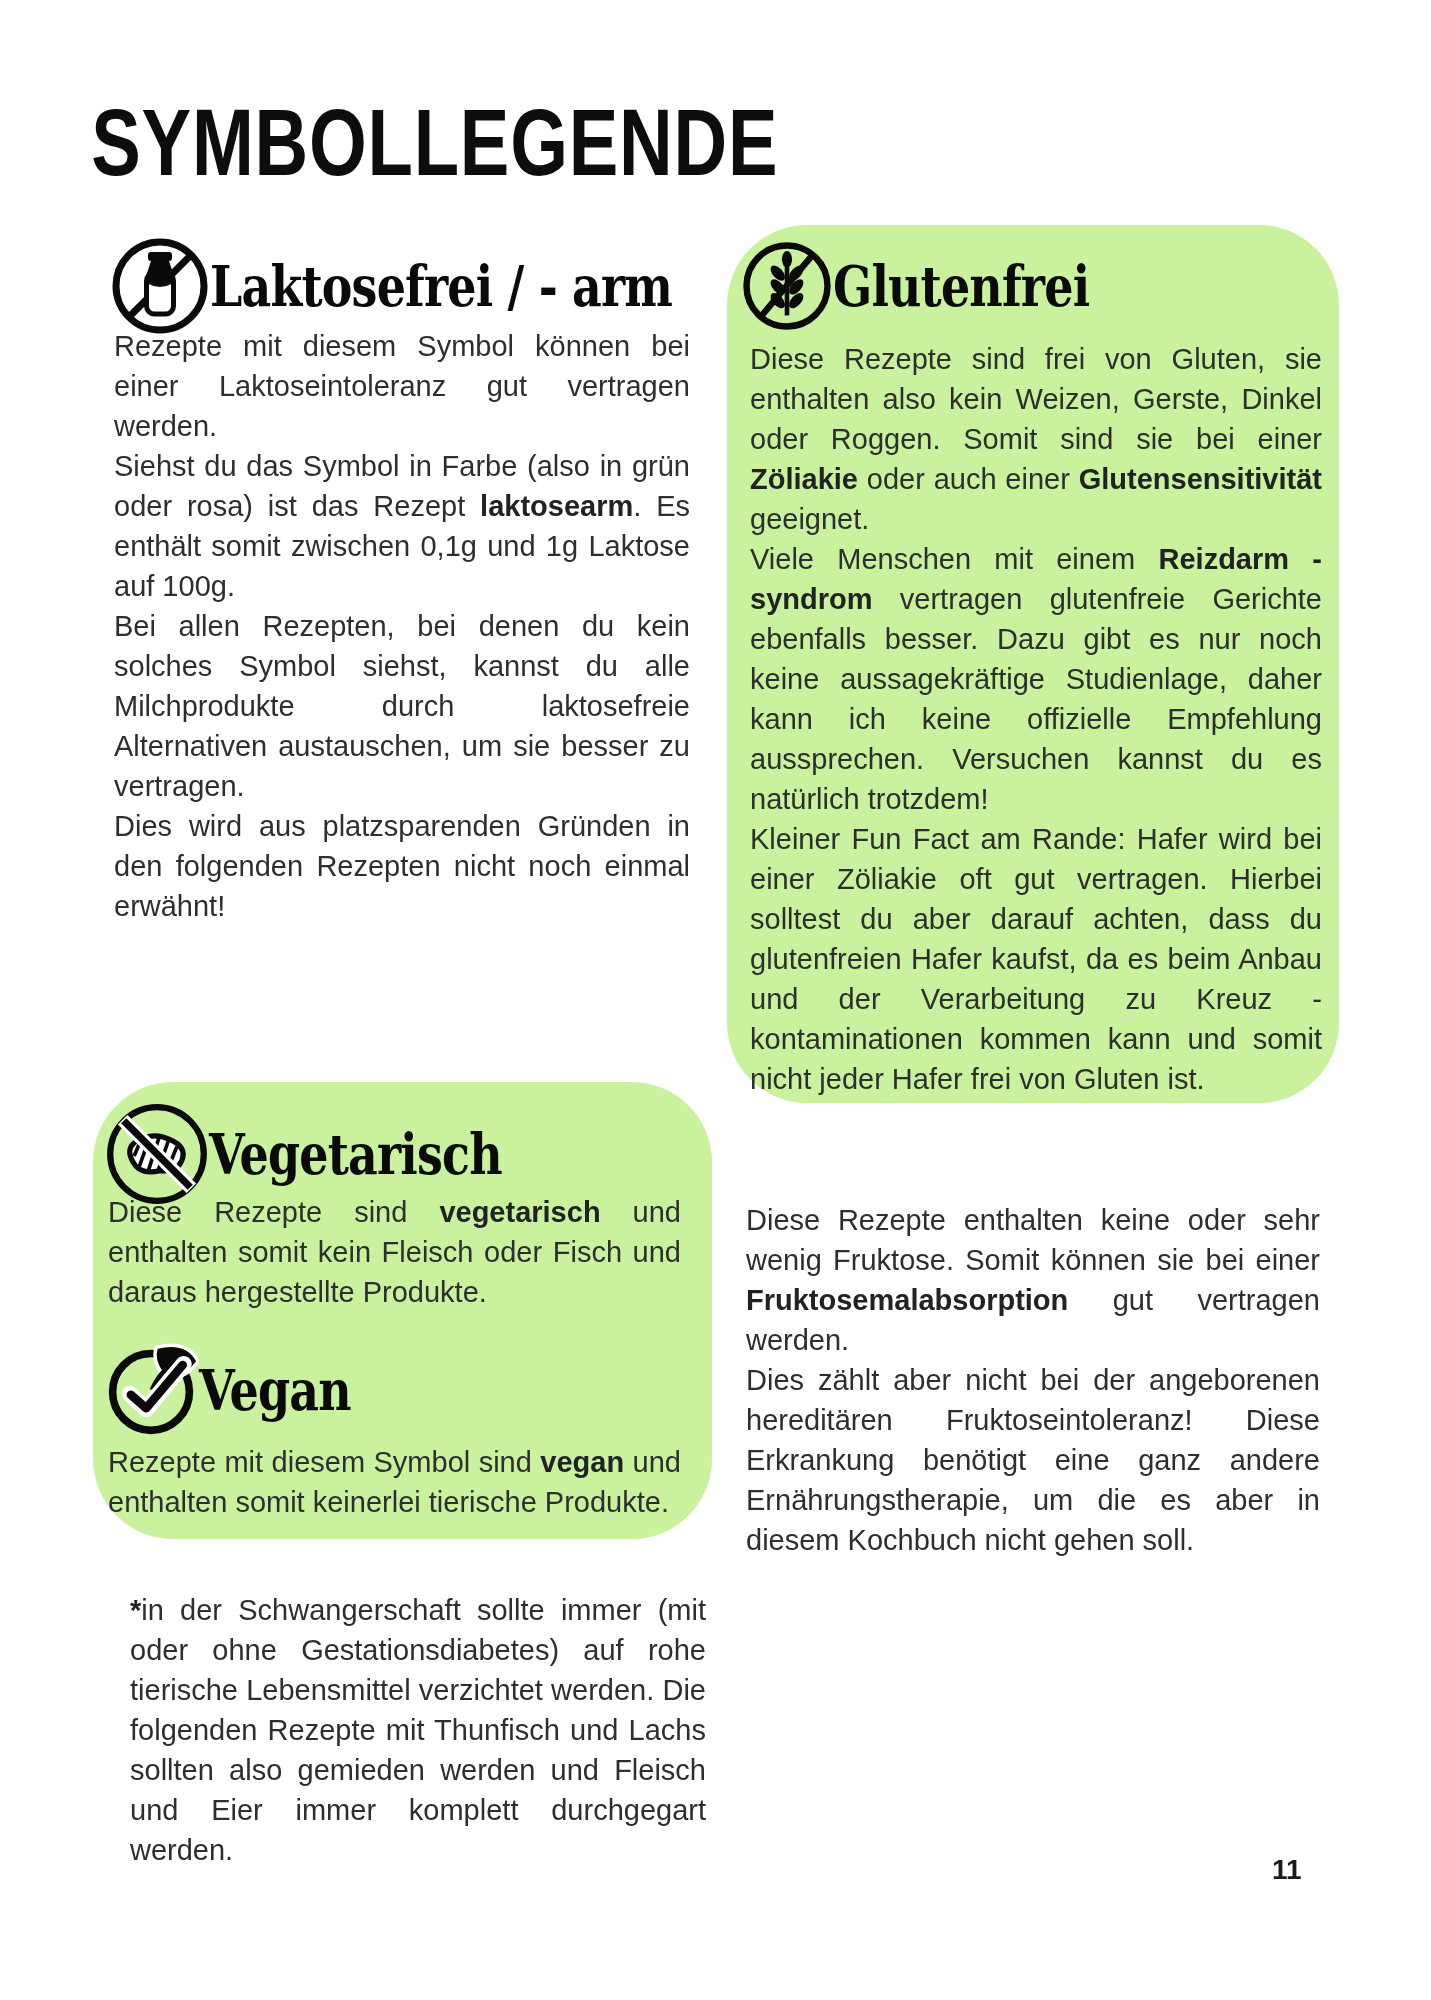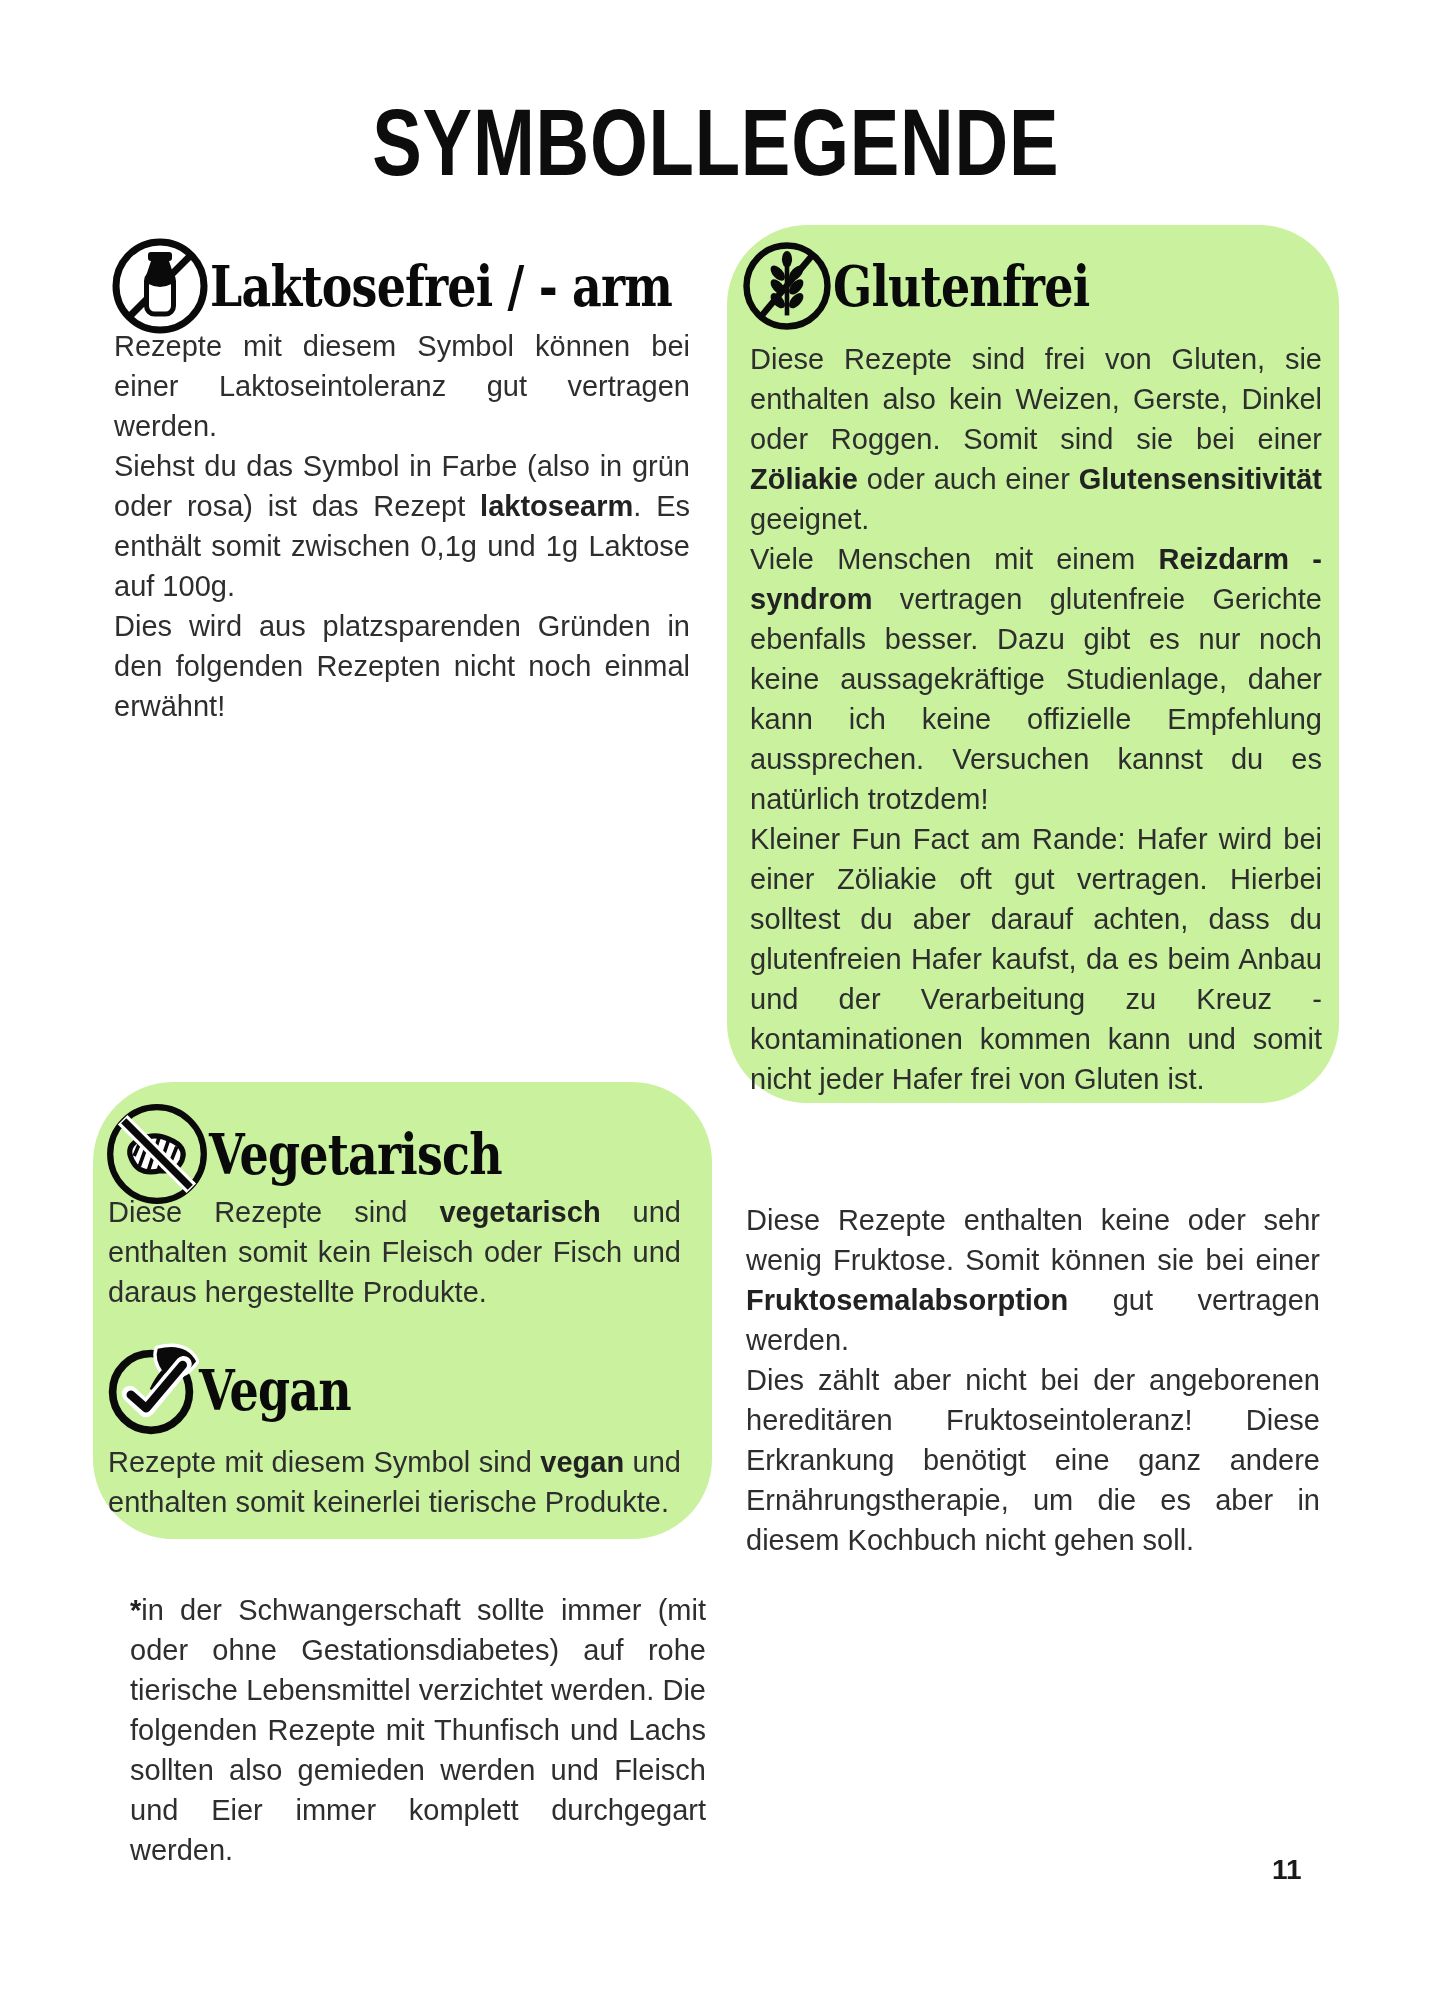--- a/index.html
+++ b/index.html
@@ -2,21 +2,21 @@
 <html lang="de"><head>
 <meta charset="utf-8">
 <style>
   html,body{margin:0;padding:0;background:#e8e8e8;}
   #page{
     position:relative;width:1431px;height:2000px;background:#ffffff;
     margin:0 auto;overflow:hidden;
     font-family:"Liberation Sans",sans-serif;color:#2e2e2e;
   }
   
-  .title-wrap{position:absolute;top:96px;left:0;right:0;text-align:center;}
+  .title-wrap{position:absolute;top:96px;left:0;right:0;}
   .title-x{
     display:inline-block;font-family:"Liberation Sans",sans-serif;
     font-weight:900;font-size:94px;line-height:1;color:#0d0d0d;
     transform:scaleX(.79);transform-origin:50% 50%;letter-spacing:1px;white-space:nowrap;
   }
   
   .head-row{position:absolute;display:flex;align-items:center;}
   .head-row svg{flex:0 0 auto;display:block;}
   .hx{
     display:inline-block;font-family:"DejaVu Serif","Liberation Serif",serif;
@@ -55,20 +55,21 @@
       <rect x="38" y="16" width="24" height="9" rx="3" fill="#0a0a0a"></rect>
       <path d="M41 25 h18 l5 15 h-28 z" fill="#0a0a0a"></path>
       <rect x="36.5" y="37" width="27" height="41" rx="8" fill="#ffffff" stroke="#0a0a0a" stroke-width="5"></rect>
       <path d="M38.5 39 h23 v9 q-11.5 6 -23 0 z" fill="#0a0a0a"></path>
     </svg>
     <span class="hx">Laktosefrei / - arm</span>
   </div>
   <div class="body-text" style="left:114px;top:326px;width:576px;">
     <p><span>Rezepte mit diesem Symbol können bei einer Laktoseintoleranz gut vertragen werden.</span></p>
     <p><span>Siehst du das Symbol in Farbe (also in grün oder rosa) ist das Rezept </span><span class="b">laktosearm</span><span>. Es enthält somit zwischen 0,1g und 1g Laktose auf 100g.</span></p>
+    <p><span>Bei allen Rezepten, bei denen du kein solches Symbol siehst, kannst du alle Milchprodukte durch laktosefreie Alternativen austauschen, um sie besser zu vertragen.</span></p>
     <p><span>Dies wird aus platzsparenden Gründen in den folgenden Rezepten nicht noch einmal erwähnt!</span></p>
   </div>
 
   <div class="green-box" id="box-gluten" style="left: 727px; top: 225px; width: 612px; height: 878px; background: rgb(201, 241, 158);">
     <div class="head-row" style="left:14px;top:15px;">
       <svg width="92" height="92" viewBox="0 0 100 100">
         <circle cx="50" cy="50" r="44" fill="none" stroke="#0a0a0a" stroke-width="7"></circle>
         <line x1="78" y1="16" x2="21" y2="84" stroke="#0a0a0a" stroke-width="7"></line>
         <line x1="50" y1="26" x2="50" y2="82" stroke="#0a0a0a" stroke-width="5"></line>
         <ellipse cx="50" cy="21" rx="5.5" ry="9" fill="#0a0a0a"></ellipse>

